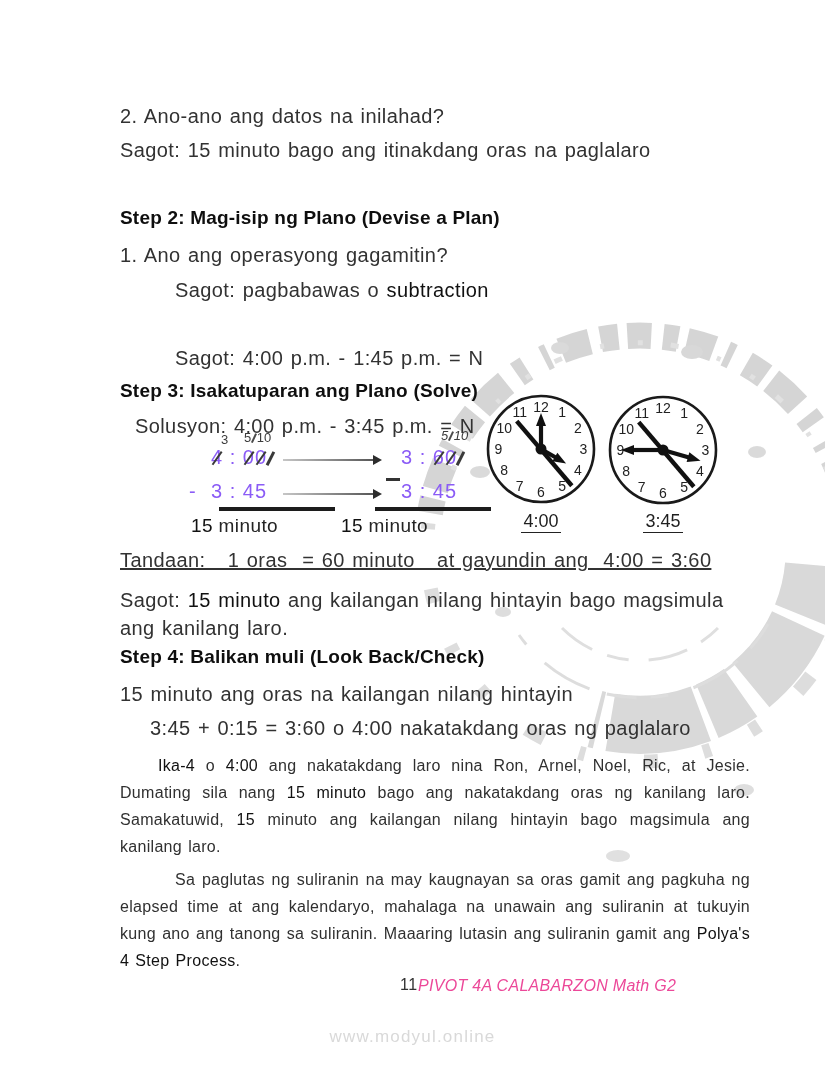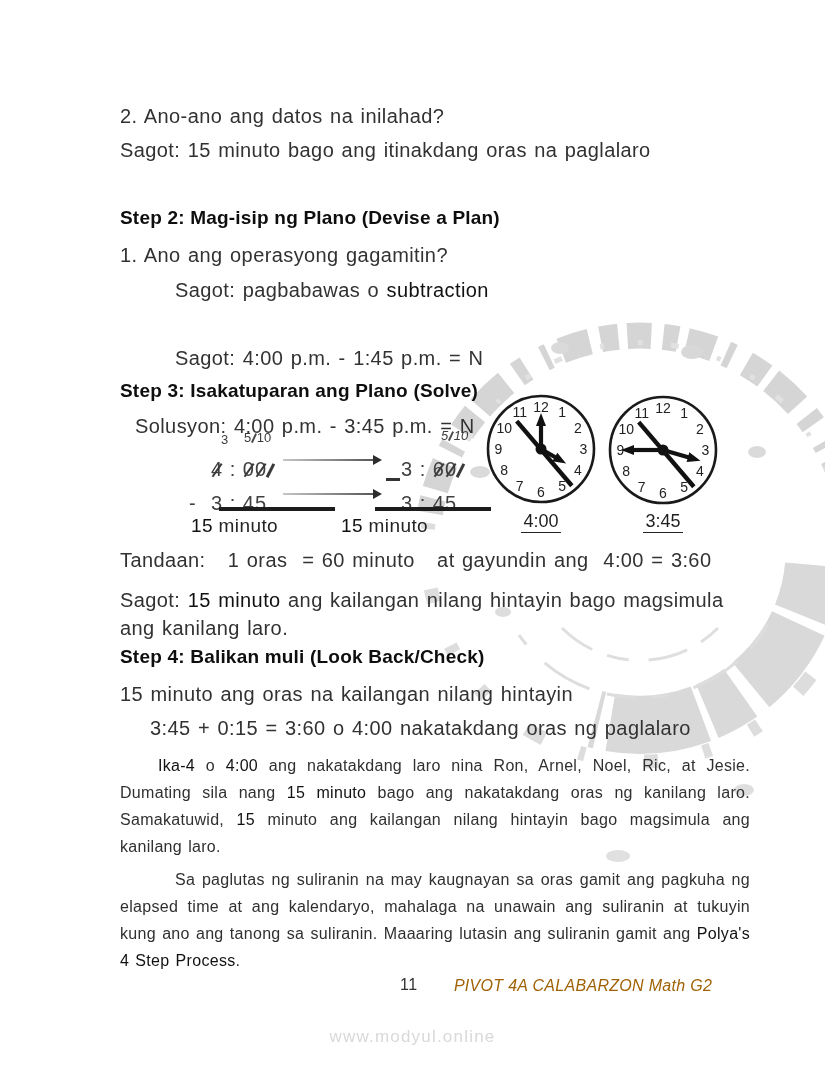--- a/index.html
+++ b/index.html
@@ -2,42 +2,42 @@
 <html><head>
 <meta charset="utf-8">
 <style>
   html,body{margin:0;padding:0;background:#fff;}
   #page{position:relative;width:825px;height:1075px;background:#ffffff;overflow:hidden;
         font-family:"Liberation Sans",sans-serif;color:#303030;}
   .abs{position:absolute;z-index:2;}
   .line{font-size:20px;letter-spacing:.4px;word-spacing:1.5px;color:#323232;}
   .heading{font-size:19px;font-weight:700;letter-spacing:.2px;color:#0e0e0e;}
   .b{font-weight:400;color:#111;}
-  .pre{white-space:pre;}
+  .pre{white-space:pre;text-decoration:underline;}
   .para{width:630px;text-align:justify;line-height:27px;font-size:16px;letter-spacing:.3px;word-spacing:1.4px;}
   .sagot2{width:632px;line-height:28px;}
   
   #eq{position:absolute;left:185px;top:432px;width:330px;height:112px;z-index:2;}
-  #eq .e{position:absolute;font-size:20px;letter-spacing:1px;color:#404040;margin-top:12px;}
+  #eq .e{position:absolute;font-size:20px;letter-spacing:1px;color:#8b5cf6;}
   #eq .sup{position:absolute;font-size:13px;letter-spacing:0;color:#3c3c3c;}
   .sx{position:relative;display:inline-block;}
   .sx::after{content:"";position:absolute;left:-18%;top:46%;width:136%;height:2px;background:#3a3a3a;transform:rotate(-55deg);}
   .tsl{display:inline-block;width:2.5px;height:15px;background:#3a3a3a;transform:rotate(27deg);margin-left:2px;vertical-align:-2px;}
   .msl{display:inline-block;width:1.5px;height:10px;background:#4a4a4a;transform:rotate(25deg);margin:0 2px;vertical-align:-1px;}
   .it{font-style:italic;}
   .arrow{position:absolute;height:2px;background:linear-gradient(to right,#c6c6c6,#555);}
   .arrow::after{content:"";position:absolute;right:-7px;top:-4px;border-left:9px solid #2d2d2d;
                 border-top:5px solid transparent;border-bottom:5px solid transparent;}
   .rule{position:absolute;height:3.5px;background:#1c1c1c;width:116px;}
   .minusbar{position:absolute;width:14px;height:2.5px;background:#333;}
   .result{position:absolute;font-size:19px;color:#242424;letter-spacing:.4px;}
   .clocklabel{width:114px;text-align:center;font-size:18px;color:#1f1f1f;}
   .clocklabel span{border-bottom:1.6px solid #222;padding:0 2px 1px 2px;}
   .footer-num{font-size:16px;color:#333;letter-spacing:.5px;}
-  .footer-src{width:330px;text-align:center;font-style:italic;font-size:16px;color:#a16207;letter-spacing:.3px;}
+  .footer-src{width:330px;text-align:left;font-style:italic;font-size:16px;color:#ec4899;letter-spacing:.3px;}
   .wm-url{width:825px;text-align:center;font-size:17px;color:#d9d9d9;letter-spacing:1.2px;z-index:3;}
   #stamp{position:absolute;left:0;top:0;z-index:1;pointer-events:none;}
 </style>
 </head>
 <body>
 
 <div id="page">
 
   <svg id="stamp" width="825" height="1075" viewBox="0 0 825 1075">
     <g fill="none" stroke="#d1d1d1" opacity="0.9">

